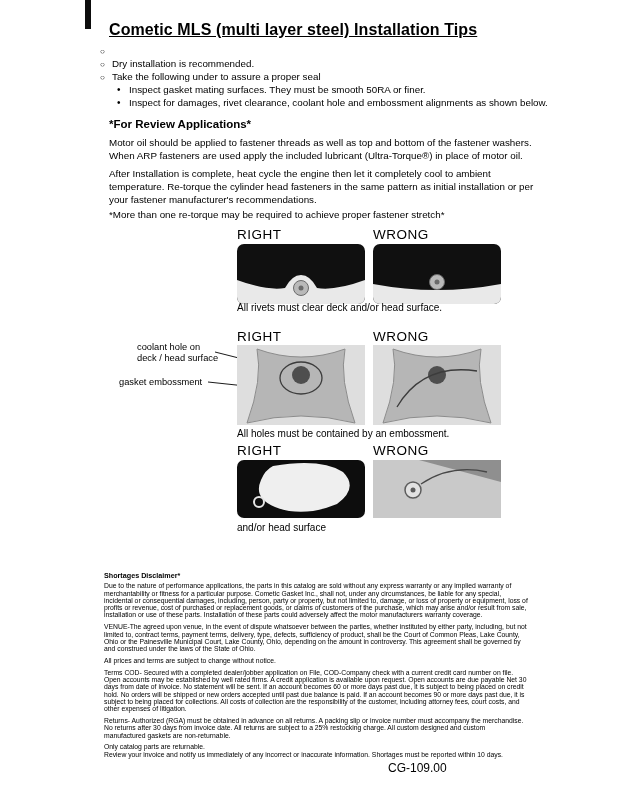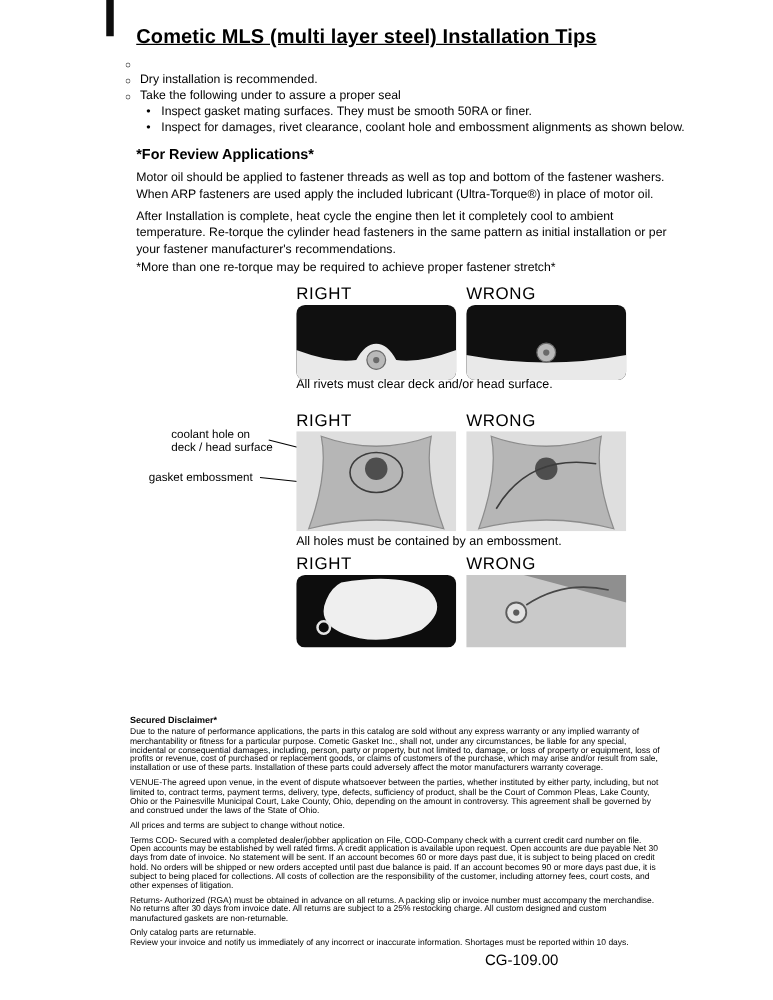--- a/index.html
+++ b/index.html
@@ -154,24 +154,25 @@
 <div class="abs" style="left:373px; top:460px;">
   <svg width="128" height="58" viewBox="0 0 128 58">
     <rect width="128" height="58" fill="#c9c9c9"></rect>
     <path d="M46,0 L128,0 L128,22 Z" fill="#8f8f8f"></path>
     <circle cx="40" cy="30" r="8" fill="#e2e2e2" stroke="#5c5c5c" stroke-width="1.5"></circle>
     <circle cx="40" cy="30" r="2.5" fill="#5c5c5c"></circle>
     <path d="M48,24 Q78,4 114,12" fill="none" stroke="#474747" stroke-width="1.3"></path>
   </svg>
 </div>
 <div class="abs fig-caption" style="left:237px; top:522px; width:280px;">
+  <div>and/or head surface</div>
 </div>
 
 <div class="abs disclaimer" style="left:104px; top:572px;">
-  <h4>Secured Disclaimer*</h4>
+  <h4>Shortages Disclaimer*</h4>
   <p>Due to the nature of performance applications, the parts in this catalog are sold without any express warranty or any implied warranty of merchantability or fitness for a particular purpose.  Cometic Gasket Inc., shall not, under any circumstances, be liable for any special, incidental or consequential damages, including, person, party or property, but not limited to, damage, or loss of property or equipment, loss of profits or revenue, cost of purchased or replacement goods, or claims of customers of the purchase, which may arise and/or result from sale, installation or use of these parts.  Installation of these parts could adversely affect the motor manufacturers warranty coverage.</p>
   <p>VENUE-The agreed upon venue, in the event of dispute whatsoever between the parties, whether instituted by either party, including, but not limited to, contract terms, payment terms, delivery, type, defects, sufficiency of product, shall be the Court of Common Pleas, Lake County, Ohio or the Painesville Municipal Court, Lake County, Ohio, depending on the amount in controversy. This agreement shall be governed by and construed under the laws of the State of Ohio.</p>
   <p>All prices and terms are subject to change without notice.</p>
   <p>Terms COD- Secured with a completed dealer/jobber application on File, COD-Company check with a current credit card number on file.  Open accounts may be established by well rated firms.  A credit application is available upon request.  Open accounts are due payable Net 30 days from date of invoice.  No statement will be sent.  If an account becomes 60 or more days past due, it is subject to being placed on credit hold.  No orders will be shipped or new orders accepted until past due balance is paid.  If an account becomes 90 or more days past due, it is subject to being placed for collections.  All costs of collection are the responsibility of the customer, including attorney fees, court costs, and other expenses of litigation.</p>
   <p>Returns- Authorized (RGA) must be obtained in advance on all returns.  A packing slip or invoice number must accompany the merchandise.  No returns after 30 days from invoice date.  All returns are subject to a 25% restocking charge.  All custom designed and custom manufactured gaskets are non-returnable.</p>
   <p class="tight">Only catalog parts are returnable.</p>
   <p>Review your invoice and notify us immediately of any incorrect or inaccurate information.  Shortages must be reported within 10 days.</p>
 </div>
 
 <div class="abs footer-code" style="left:388px; top:761px;">CG-109.00</div>

